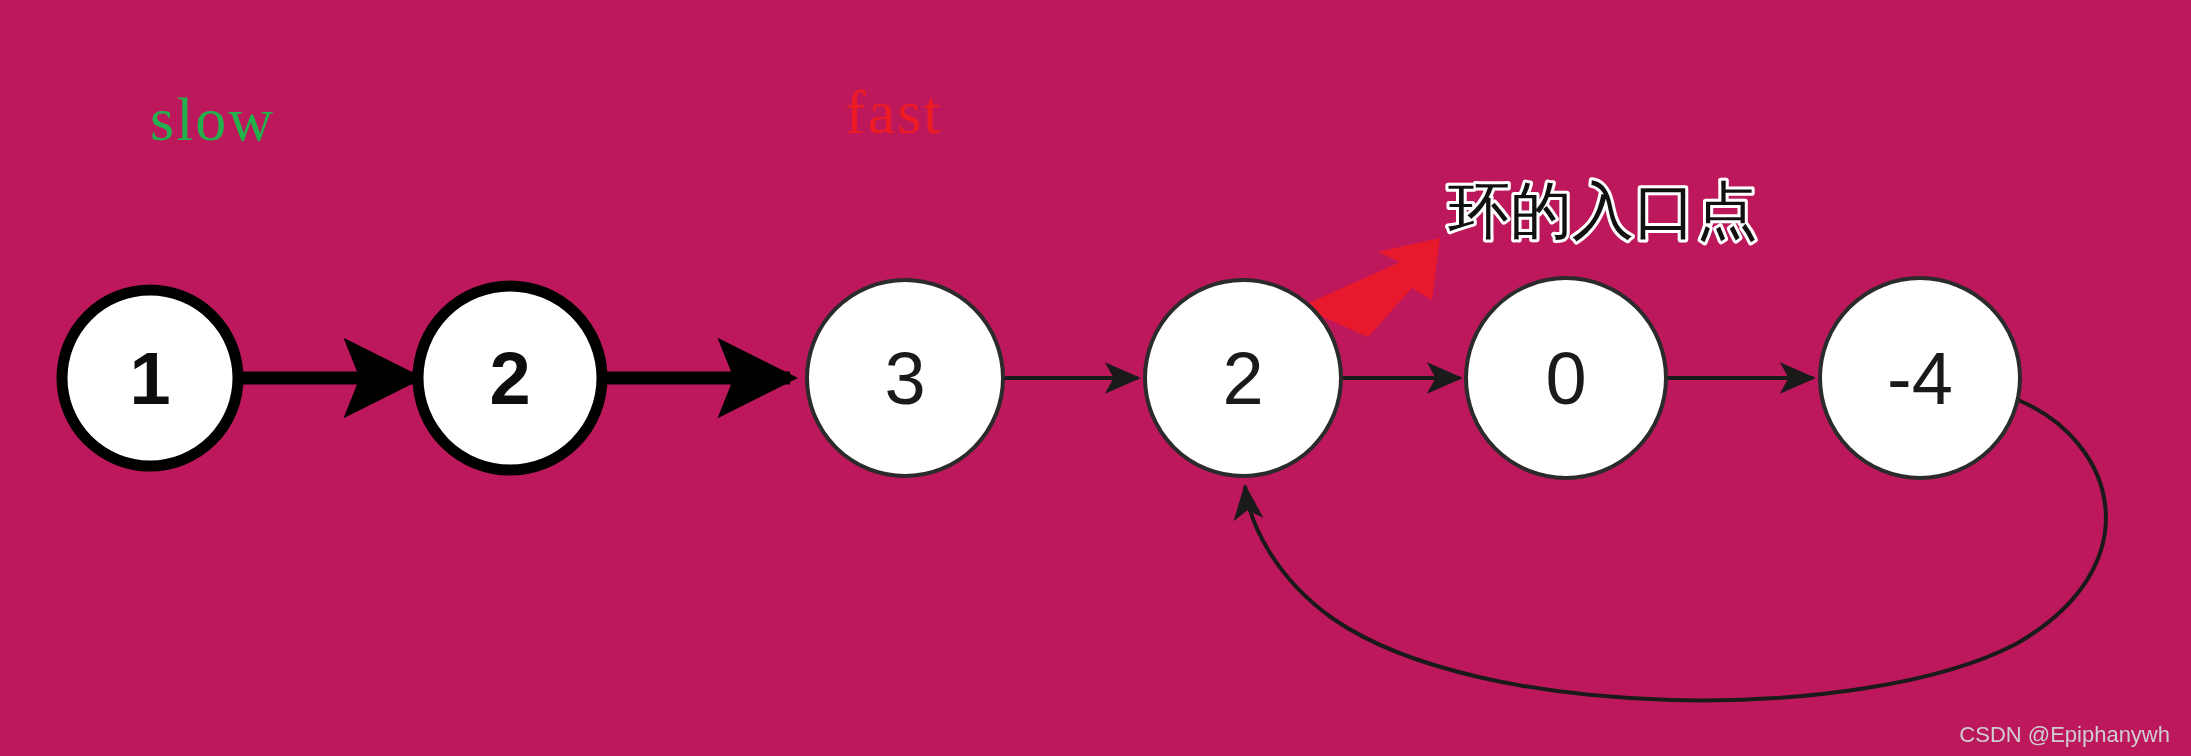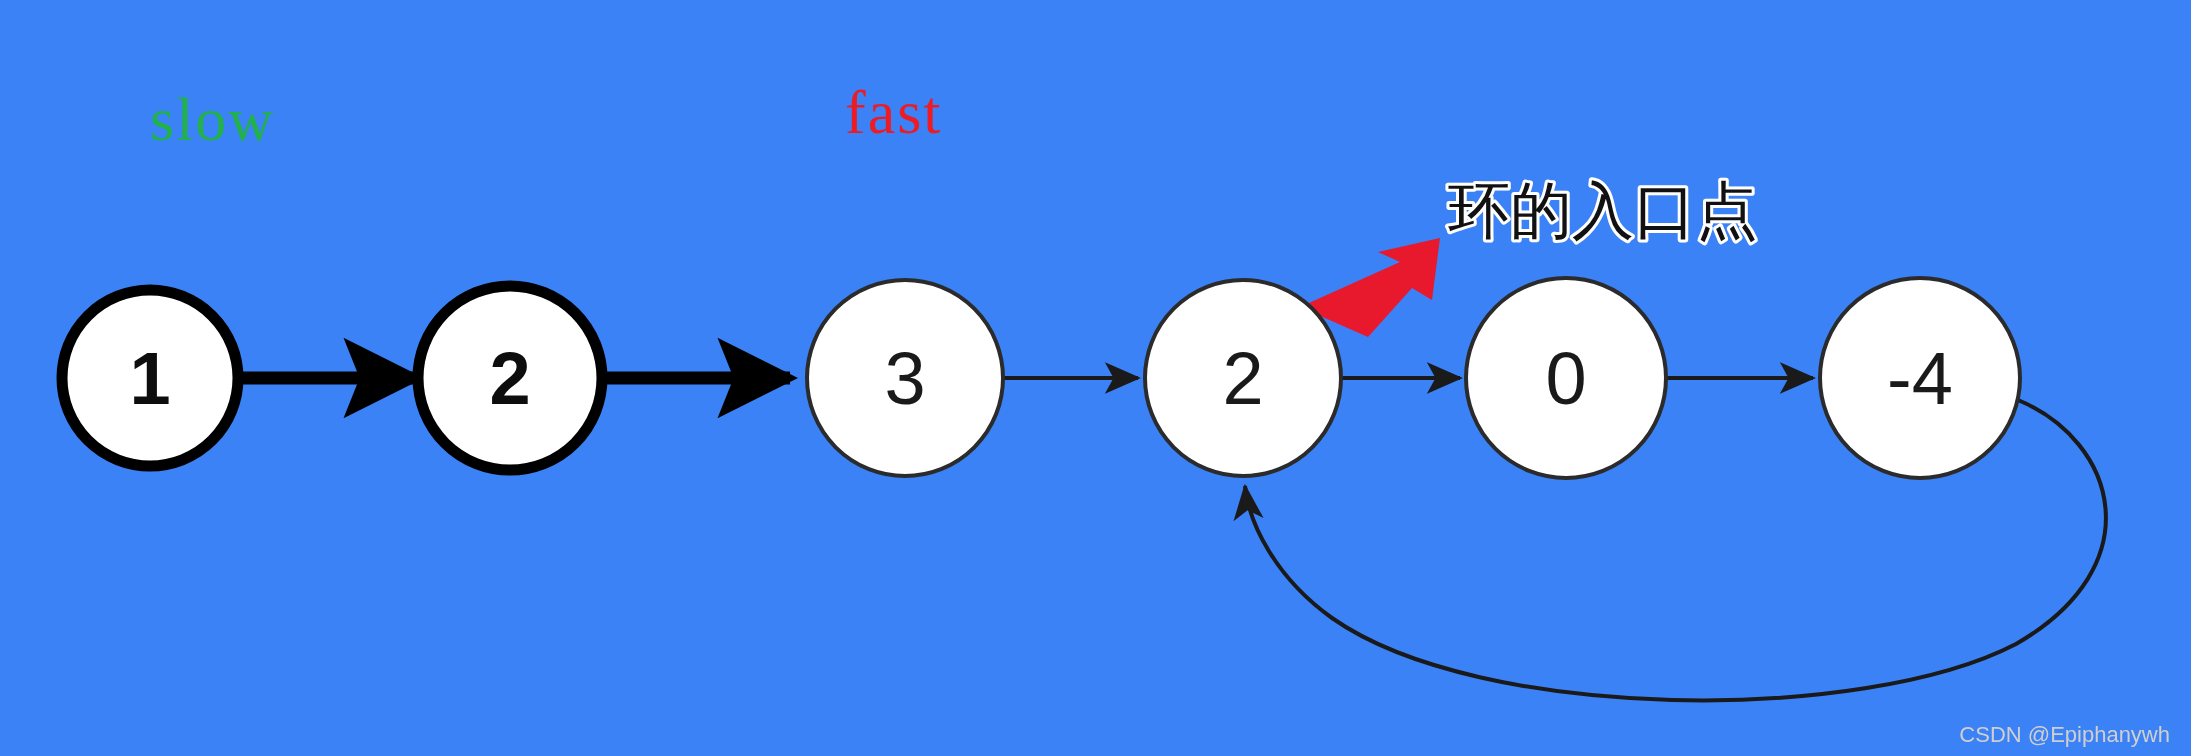--- a/index.html
+++ b/index.html
@@ -7,21 +7,21 @@
     padding: 0;
     background: #ffffff;
   }
   body {
     font-family: "Liberation Sans", sans-serif;
   }
   #canvas {
     position: relative;
     width: 2191px;
     height: 756px;
-    background: #3b82f6;
+    background: #be185d;
     overflow: hidden;
   }
   #diagram-svg {
     position: absolute;
     left: 0;
     top: 0;
     width: 2191px;
     height: 756px;
   }
   .node-label {

